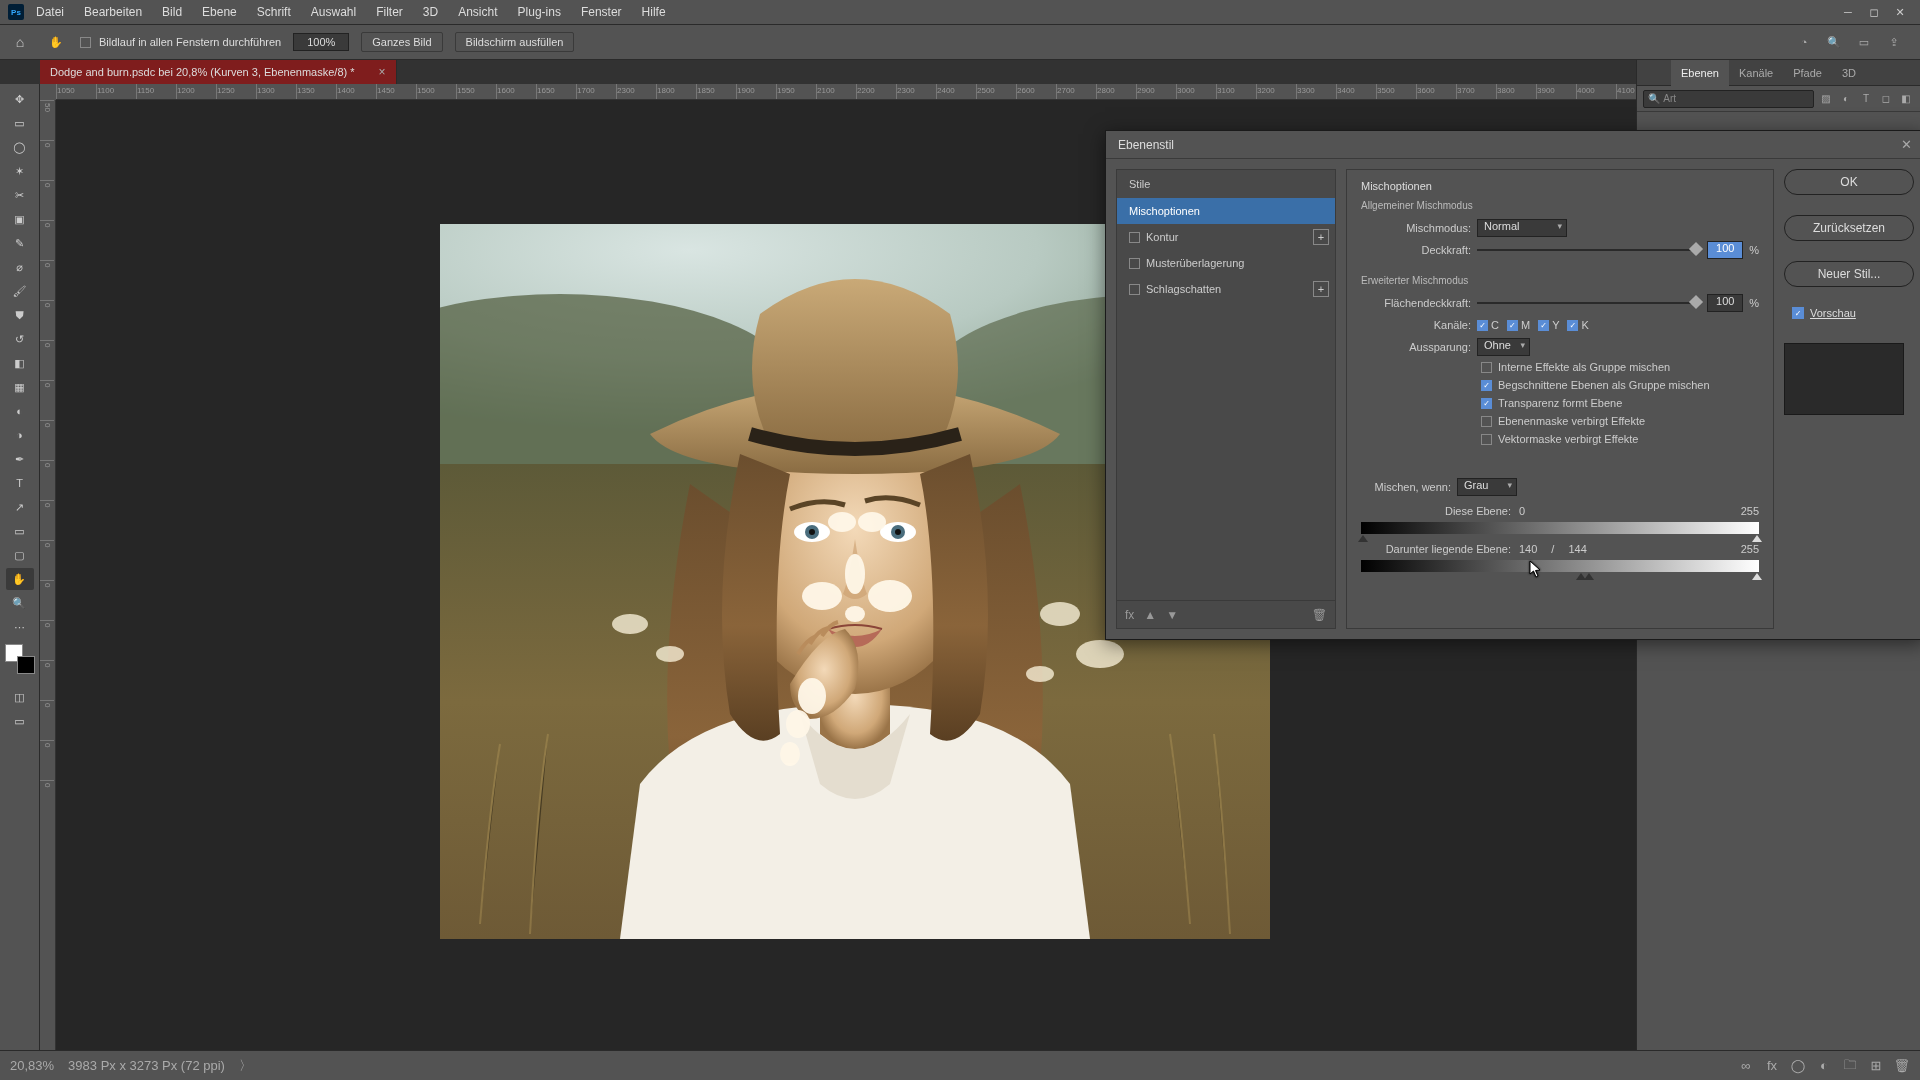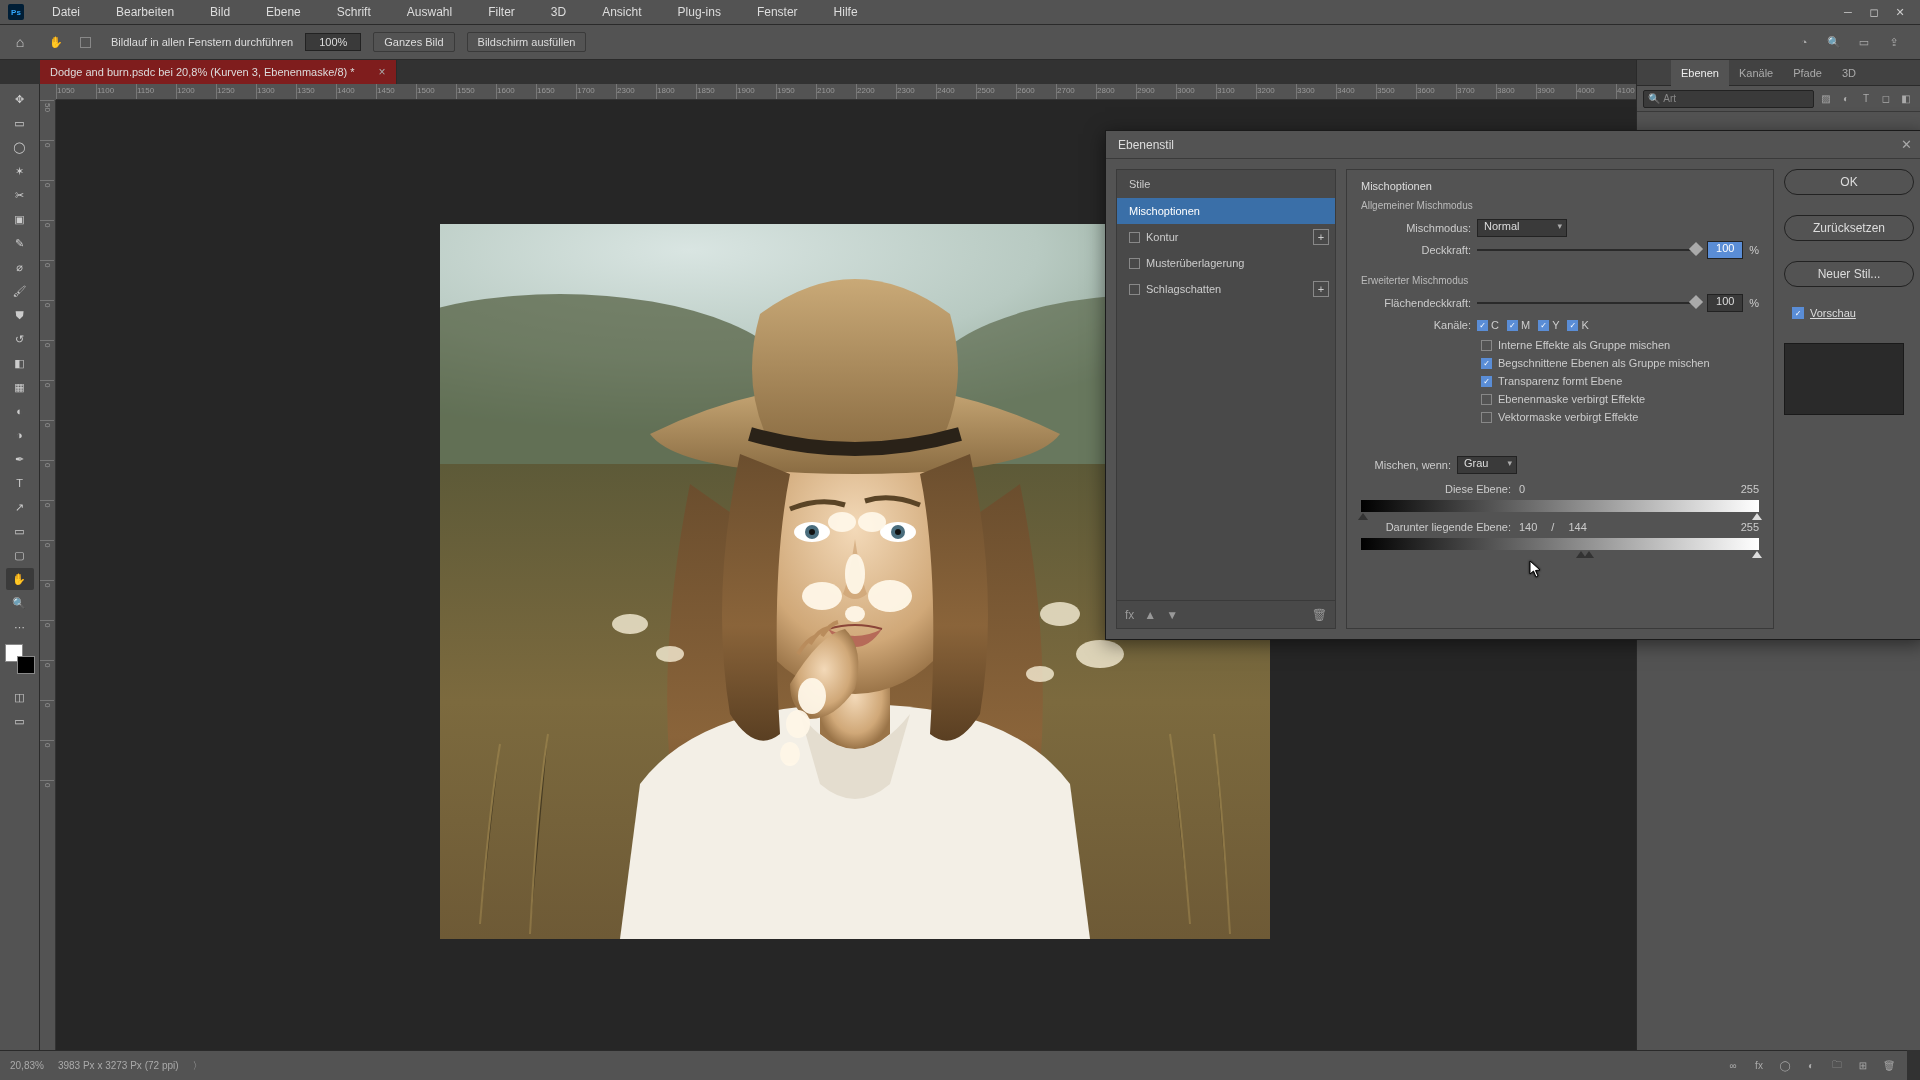--- a/index.html
+++ b/index.html
@@ -1,29 +1,29 @@
 <!DOCTYPE html>
 <html><head>
 <meta charset="utf-8">
 <style>
 * { margin:0; padding:0; box-sizing:border-box; font-family:"Segoe UI",Tahoma,sans-serif; user-select:none; }
 body { width:1920px; height:1080px; background:#323232; overflow:hidden; position:relative; color:#ccc; font-size:11px; }
 
 
-.menubar { position:absolute; top:0; left:0; right:0; height:24px; background:#535353; display:flex; align-items:center; padding:0 8px; gap:20px; }
+.menubar { position:absolute; top:0; left:0; right:0; height:24px; background:#535353; display:flex; align-items:center; padding:0 8px; gap:4px; }
 .menubar .logo { width:16px; height:16px; background:#001e36; border-radius:2px; display:flex; align-items:center; justify-content:center; font-size:8px; color:#31a8ff; font-weight:bold; }
 .menubar .menu-item { padding:0 8px; color:#ddd; font-size:12px; cursor:default; }
 .menubar .win-controls { margin-left:auto; display:flex; gap:2px; }
 .menubar .win-btn { width:24px; height:18px; display:flex; align-items:center; justify-content:center; color:#ccc; font-size:11px; }
 
 
 .options-bar { position:absolute; top:24px; left:0; right:0; height:36px; background:#535353; border-top:1px solid #2a2a2a; border-bottom:1px solid #2a2a2a; display:flex; align-items:center; padding:0 8px; gap:12px; }
 .options-bar .home-icon { width:24px; height:24px; display:flex; align-items:center; justify-content:center; font-size:14px; }
 .options-bar .tool-preset { width:24px; height:24px; display:flex; align-items:center; justify-content:center; }
-.options-bar .chk { display:flex; align-items:center; gap:20px; color:#ddd; font-size:11px; }
+.options-bar .chk { display:flex; align-items:center; gap:8px; color:#ddd; font-size:11px; }
 .options-bar .chk .box { width:11px; height:11px; border:1px solid #888; }
 .options-bar .zoom-val { background:#3a3a3a; border:1px solid #222; padding:2px 8px; width:56px; text-align:center; color:#ddd; font-size:11px; }
 .options-bar .btn { background:#535353; border:1px solid #3a3a3a; padding:3px 10px; color:#ddd; font-size:11px; border-radius:2px; }
 .options-bar .right-icons { margin-left:auto; display:flex; gap:10px; align-items:center; padding-right:8px; }
 .options-bar .right-icons span { width:20px; height:20px; display:flex; align-items:center; justify-content:center; color:#aaa; }
 
 
 .doc-tabs { position:absolute; top:60px; left:40px; right:0; height:24px; background:#323232; display:flex; align-items:flex-end; }
 .doc-tab { height:24px; background:#7f1d1d; padding:0 10px; display:flex; align-items:center; gap:24px; color:#ddd; font-size:11px; border-right:1px solid #2a2a2a; }
 .doc-tab .close { color:#aaa; font-size:12px; }
@@ -97,21 +97,21 @@
 .dc-gradient-bar .tri-b2 { position:absolute; bottom:-8px; width:0; height:0; border-left:5px solid transparent; border-right:5px solid transparent; border-bottom:7px solid #333; }
 .dc-gradient-bar .tri-w2 { position:absolute; bottom:-8px; width:0; height:0; border-left:5px solid transparent; border-right:5px solid transparent; border-bottom:7px solid #ddd; }
 
 .dialog-right { width:130px; display:flex; flex-direction:column; gap:20px; }
 .dialog-btn { height:26px; background:#535353; border:1px solid #222; border-radius:14px; color:#ddd; display:flex; align-items:center; justify-content:center; font-size:12px; }
 .preview-chk { display:flex; align-items:center; gap:6px; color:#ddd; font-size:11px; padding-left:8px; }
 .preview-chk .cb { width:12px; height:12px; border:1px solid #888; background:#5a8dd6; border-color:#5a8dd6; display:flex; align-items:center; justify-content:center; color:#fff; font-size:8px; }
 .preview-swatch { width:120px; height:72px; background:#2a2a2a; border:1px solid #1a1a1a; margin-top:4px; }
 
 
-.status-bar { position:absolute; bottom:0; left:0; right:13px; height:30px; background:#535353; border-top:1px solid #2a2a2a; display:flex; align-items:center; padding:0 10px; gap:14px; color:#aaa; font-size:10px; }
+.status-bar { position:absolute; bottom:0; left:0; right:0; height:30px; background:#535353; border-top:1px solid #2a2a2a; display:flex; align-items:center; padding:0 10px; gap:14px; color:#aaa; font-size:13px; }
 .status-bar .right { margin-left:auto; display:flex; gap:10px; }
 .status-bar .right span { width:16px; height:16px; display:flex; align-items:center; justify-content:center; }
 
 
 .cursor { position:absolute; top:560px; left:1529px; width:14px; height:18px; pointer-events:none; z-index:1000; }
 .cursor svg { width:14px; height:18px; filter:drop-shadow(0 0 1px #000); }
 
 
 .image svg { width:100%; height:100%; display:block; }
 </style>
@@ -453,20 +453,24 @@
           <label class="ch">
               <span class="cb">✓</span>
               <span>Y</span>
             </label>
           <label class="ch">
               <span class="cb">✓</span>
               <span>K</span>
             </label>
         </div>
       </div>
+      <div class="dc-row">
+        <span class="dc-label">Aussparung:</span>
+        <div class="dc-select" style="min-width:50px">Ohne</div>
+      </div>
       <div class="dc-check-row">
           <span class="cb"></span>
           <span>Interne Effekte als Gruppe mischen</span>
         </div>
       <div class="dc-check-row">
           <span class="cb on">✓</span>
           <span>Begschnittene Ebenen als Gruppe mischen</span>
         </div>
       <div class="dc-check-row">
           <span class="cb on">✓</span>

